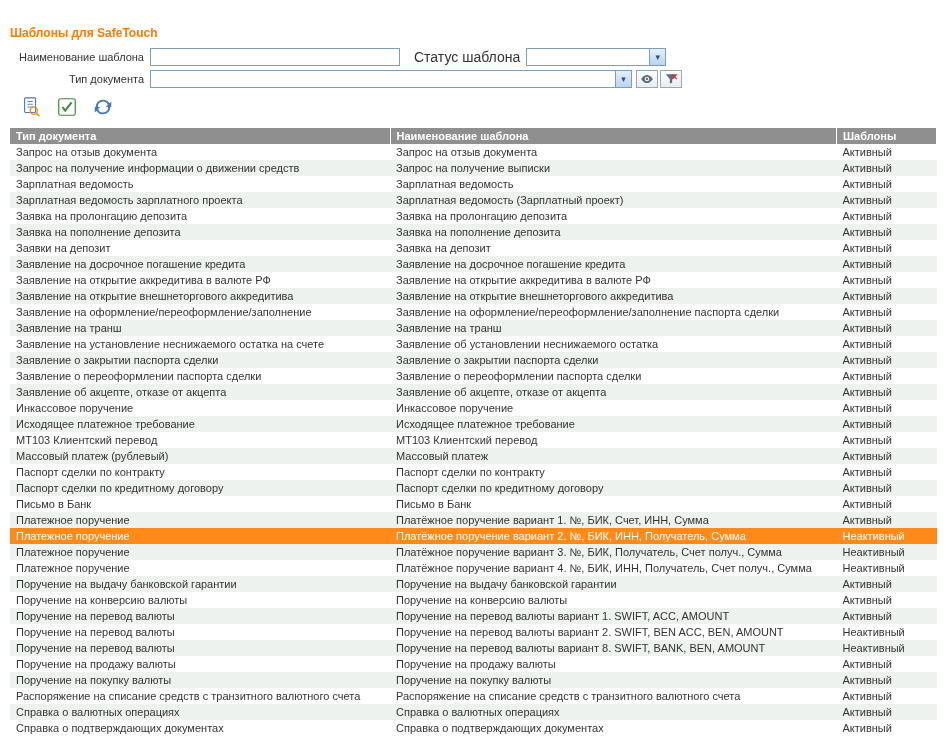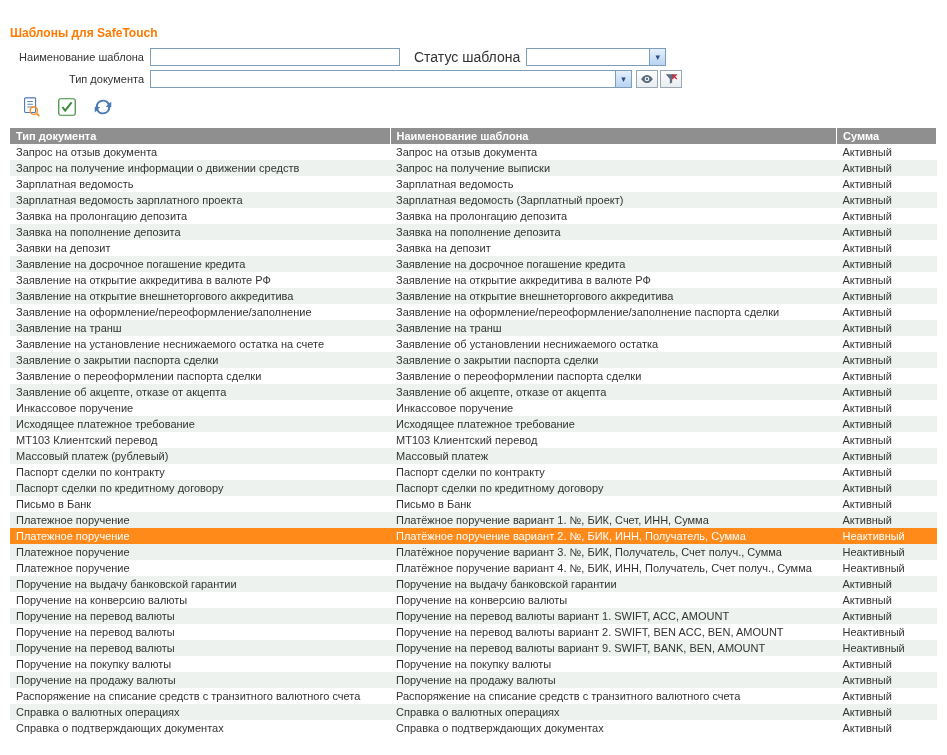--- a/index.html
+++ b/index.html
@@ -162,21 +162,21 @@
       <path d="M12 20a8 8 0 0 1-7-4l-2 2v-6h6l-2.2 2.2A5.5 5.5 0 0 0 17.5 12H20a8 8 0 0 1-8 8z" fill="#4a7bb5"></path>
     </svg>
   </span>
 </div>
 
 <table class="grid">
   <thead>
     <tr>
       <th>Тип документа</th>
       <th>Наименование шаблона</th>
-      <th>Сумма</th>
+      <th>Шаблоны</th>
     </tr>
   </thead>
   <tbody id="grid-body">
       <tr>
         <td class="c1">Запрос на отзыв документа</td>
         <td class="c2">Запрос на отзыв документа</td>
         <td class="c3">Активный</td>
       </tr>
       <tr>
         <td class="c1">Запрос на получение информации о движении средств</td>
@@ -323,34 +323,34 @@
         <td class="c2">Поручение на перевод валюты вариант 1. SWIFT, ACC, AMOUNT</td>
         <td class="c3">Активный</td>
       </tr>
       <tr>
         <td class="c1">Поручение на перевод валюты</td>
         <td class="c2">Поручение на перевод валюты вариант 2. SWIFT, BEN ACC, BEN, AMOUNT</td>
         <td class="c3">Неактивный</td>
       </tr>
       <tr>
         <td class="c1">Поручение на перевод валюты</td>
-        <td class="c2">Поручение на перевод валюты вариант 9. SWIFT, BANK, BEN, AMOUNT</td>
-        <td class="c3">Неактивный</td>
+        <td class="c2">Поручение на перевод валюты вариант 8. SWIFT, BANK, BEN, AMOUNT</td>
+        <td class="c3">Неактивный</td>
+      </tr>
+      <tr>
+        <td class="c1">Поручение на продажу валюты</td>
+        <td class="c2">Поручение на продажу валюты</td>
+        <td class="c3">Активный</td>
       </tr>
       <tr>
         <td class="c1">Поручение на покупку валюты</td>
         <td class="c2">Поручение на покупку валюты</td>
         <td class="c3">Активный</td>
       </tr>
       <tr>
-        <td class="c1">Поручение на продажу валюты</td>
-        <td class="c2">Поручение на продажу валюты</td>
-        <td class="c3">Активный</td>
-      </tr>
-      <tr>
         <td class="c1">Распоряжение на списание средств с транзитного валютного счета</td>
         <td class="c2">Распоряжение на списание средств с транзитного валютного счета</td>
         <td class="c3">Активный</td>
       </tr>
       <tr>
         <td class="c1">Справка о валютных операциях</td>
         <td class="c2">Справка о валютных операциях</td>
         <td class="c3">Активный</td>
       </tr>
       <tr>

